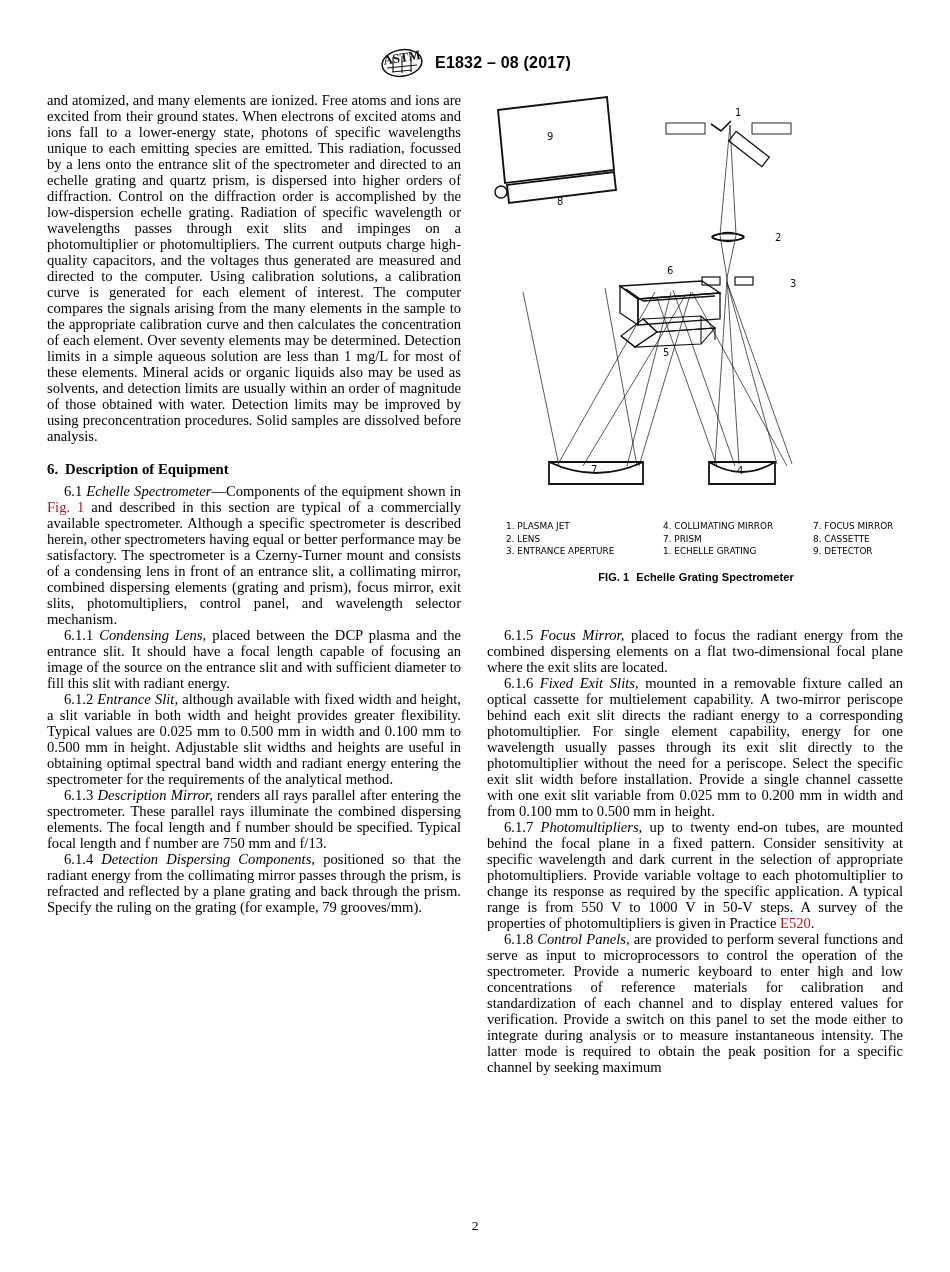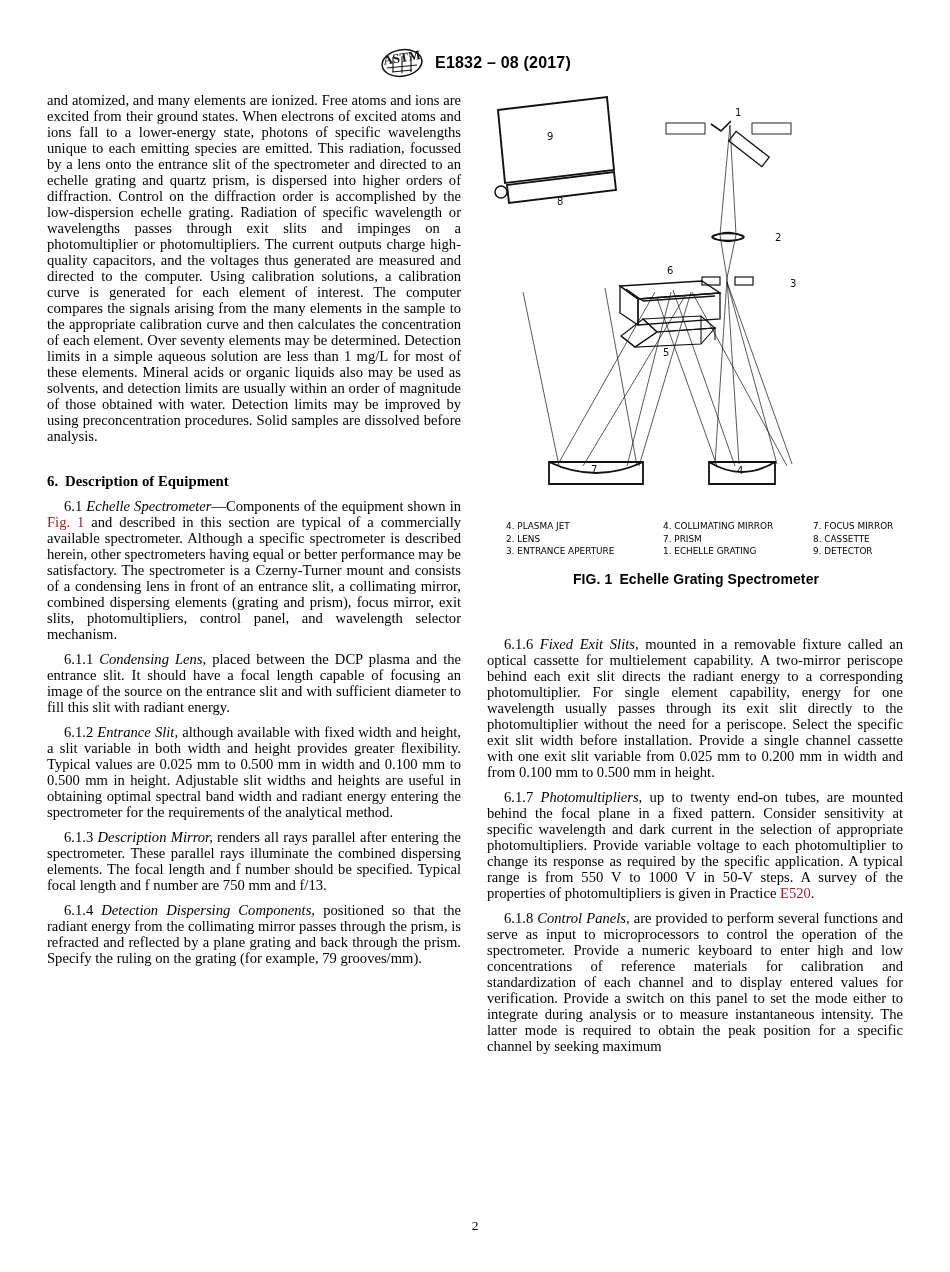--- a/index.html
+++ b/index.html
@@ -48,27 +48,27 @@
     font-size: 14.6px;
     line-height: 16px;
     text-align: justify;
     text-justify: inter-word;
     hyphens: none;
   }
   .col-left  { left: 47px;  top: 92px;  width: 414px; }
   .col-right-lower { left: 487px; top: 627px; width: 416px; }
 
   p { margin: 0; }
-  p.indent { text-indent: 17px; margin-top: 9px; }
+  p.indent { text-indent: 17px; }
   p.noindent { text-indent: 0; }
 
   .sec-head {
     font-weight: bold;
     font-size: 14.8px;
-    margin-top: 29px;
+    margin-top: 17px;
     margin-bottom: 6px;
     text-indent: 0;
     text-align: left;
   }
   .sec-head .num { margin-right: 7px; }
 
   i, .it { font-style: italic; }
   .link { color: #a51c20; }
 
   
@@ -102,21 +102,21 @@
   .legend-col.c1 { left: 19px; }
   .legend-col.c2 { left: 176px; }
   .legend-col.c3 { left: 326px; }
   .legend-col div { white-space: nowrap; }
 
   .fig-caption {
     margin-top: 9px;
     text-align: center;
     font-family: "Liberation Sans", "DejaVu Sans", sans-serif;
     font-weight: bold;
-    font-size: 14px;
+    font-size: 11px;
     letter-spacing: 0.1px;
   }
   .fig-caption .cap-num { margin-right: 7px; }
 
   
   .page-number {
     position: absolute;
     top: 1218px;
     left: 0;
     width: 950px;
@@ -279,21 +279,21 @@
         <text x="180" y="182">6</text>
         <text x="104" y="381">7</text>
         <text x="70" y="113">8</text>
         <text x="60" y="48">9</text>
       </g>
     </svg>
   </div>
 
   <div class="fig-legend">
     <div class="legend-col c1">
-      <div>4. PLASMA JET</div>
+      <div>1. PLASMA JET</div>
       <div>2. LENS</div>
       <div>3. ENTRANCE APERTURE</div>
     </div>
     <div class="legend-col c2">
       <div>4. COLLIMATING MIRROR</div>
       <div>7. PRISM</div>
       <div>1. ECHELLE GRATING</div>
     </div>
     <div class="legend-col c3">
       <div>7. FOCUS MIRROR</div>
@@ -302,20 +302,24 @@
     </div>
   </div>
 
   <div class="fig-caption">
     <span class="cap-num">FIG. 1</span><span>Echelle Grating Spectrometer</span>
   </div>
 </div>
 
 <div class="col col-right-lower">
 
+  <p class="indent">
+    <span>6.1.5</span>
+    <i>Focus Mirror,</i><span> placed to focus the radiant energy from the combined dispersing elements on a flat two-dimensional focal plane where the exit slits are located.</span>
+  </p>
 
   <p class="indent">
     <span>6.1.6</span>
     <i>Fixed Exit Slits,</i><span> mounted in a removable fixture called an optical cassette for multielement capability. A two-mirror periscope behind each exit slit directs the radiant energy to a corresponding photomultiplier. For single element capability, energy for one wavelength usually passes through its exit slit directly to the photomultiplier without the need for a periscope. Select the specific exit slit width before installation. Provide a single channel cassette with one exit slit variable from 0.025 mm to 0.200 mm in width and from 0.100 mm to 0.500 mm in height.</span>
   </p>
 
   <p class="indent">
     <span>6.1.7</span>
     <i>Photomultipliers,</i><span> up to twenty end-on tubes, are mounted behind the focal plane in a fixed pattern. Consider sensitivity at specific wavelength and dark current in the selection of appropriate photomultipliers. Provide variable voltage to each photomultiplier to change its response as required by the specific application. A typical range is from 550 V to 1000 V in 50-V steps. A survey of the properties of photomultipliers is given in Practice </span><span class="link">E520</span><span>.</span>
   </p>

